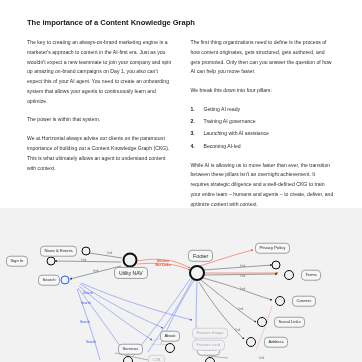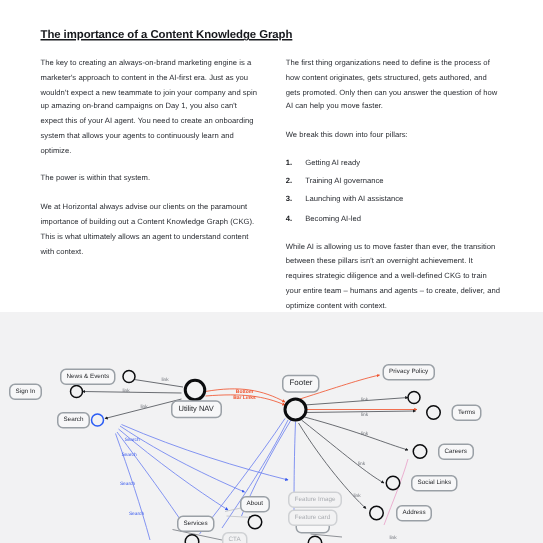--- a/index.html
+++ b/index.html
@@ -14,21 +14,21 @@
 
   
   .article{
     position:absolute;left:0;top:0;width:362px;height:208px;
     background:#ffffff;
     box-sizing:border-box;
     padding:18px 27px 0 27px;
   }
   .art-title{
     font-size:7.6px;font-weight:bold;letter-spacing:-0.05px;
-    margin:0 0 11px 0;line-height:1.2;color:#16181c;text-decoration:underline;
+    margin:0 0 11px 0;line-height:1.2;color:#16181c;
   }
   .cols{display:flex;gap:19px;}
   .col{width:147px;}
   .col p{
     margin:0 0 9px 0;
     font-size:5.1px;
     line-height:1.92;
     color:#2a2d33;
     letter-spacing:0.02px;
   }

